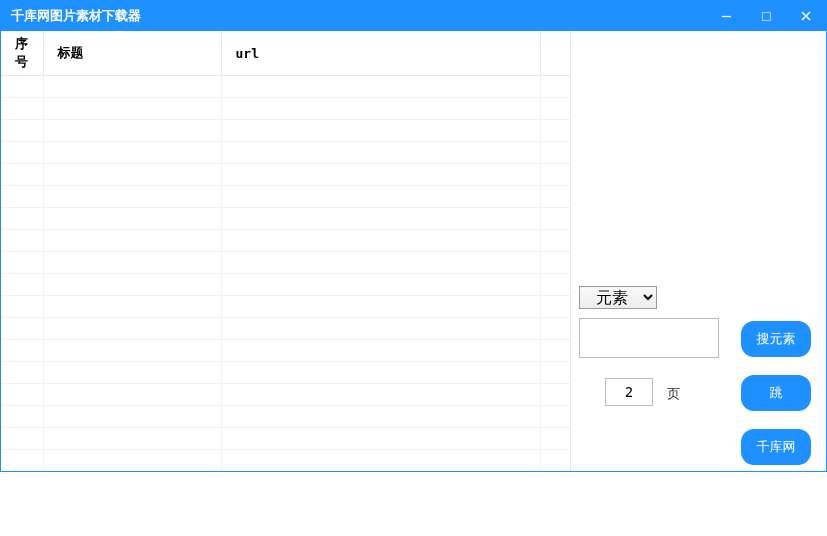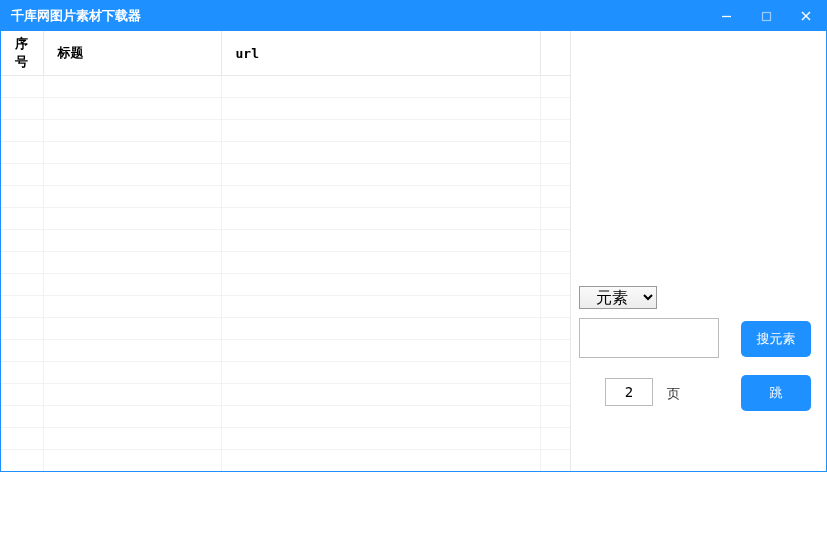--- a/index.html
+++ b/index.html
@@ -131,21 +131,21 @@
   }
   .btn {
     position: absolute;
     width: 70px;
     height: 36px;
     background: #1e90ff;
     color: #fff;
     border: none;
     font-size: 13px;
     font-family: "Microsoft YaHei", sans-serif;
-    border-radius: 5px;
+    border-radius: 13px;
     display: flex;
     align-items: center;
     justify-content: center;
   }
   .btn-search { left: 170px; top: 290px; }
   .btn-jump   { left: 170px; top: 344px; }
   .btn-site   { left: 170px; top: 398px; }
 </style>
 </head>
 <body>
@@ -328,17 +328,18 @@
       <input type="text" class="search-input" value="" style="">
 
       <input type="text" class="page-input" value="2" style="">
 
       <span class="page-label">页</span>
 
       <button class="btn btn-search">搜元素</button>
 
       <button class="btn btn-jump">跳</button>
 
+      <button class="btn btn-site">千库网</button>
 
     </div>
 
   </div>
 </div>
 
 </body></html>

